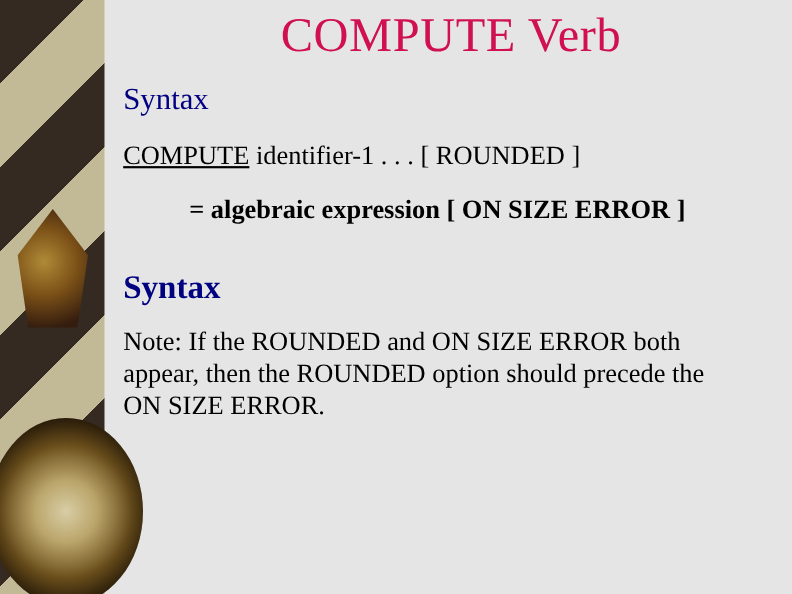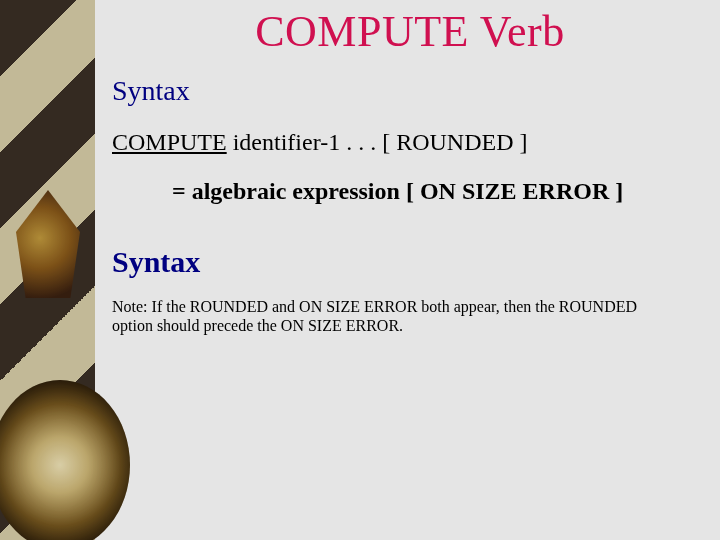--- a/index.html
+++ b/index.html
@@ -100,21 +100,21 @@
     font-size: 30px;
     font-weight: bold;
     color: #000080;
     margin: 4px 0 18px 0;
   }
   .example-line {
     font-size: 24px;
     margin: 0 0 22px 0;
   }
   .note {
-    font-size: 16px;
+    font-size: 24px;
     line-height: 1.2;
     margin: 0;
     max-width: 560px;
   }
 </style>
 </head>
 <body>
 
 <div class="slide">
   <div class="bg-strip"></div>

